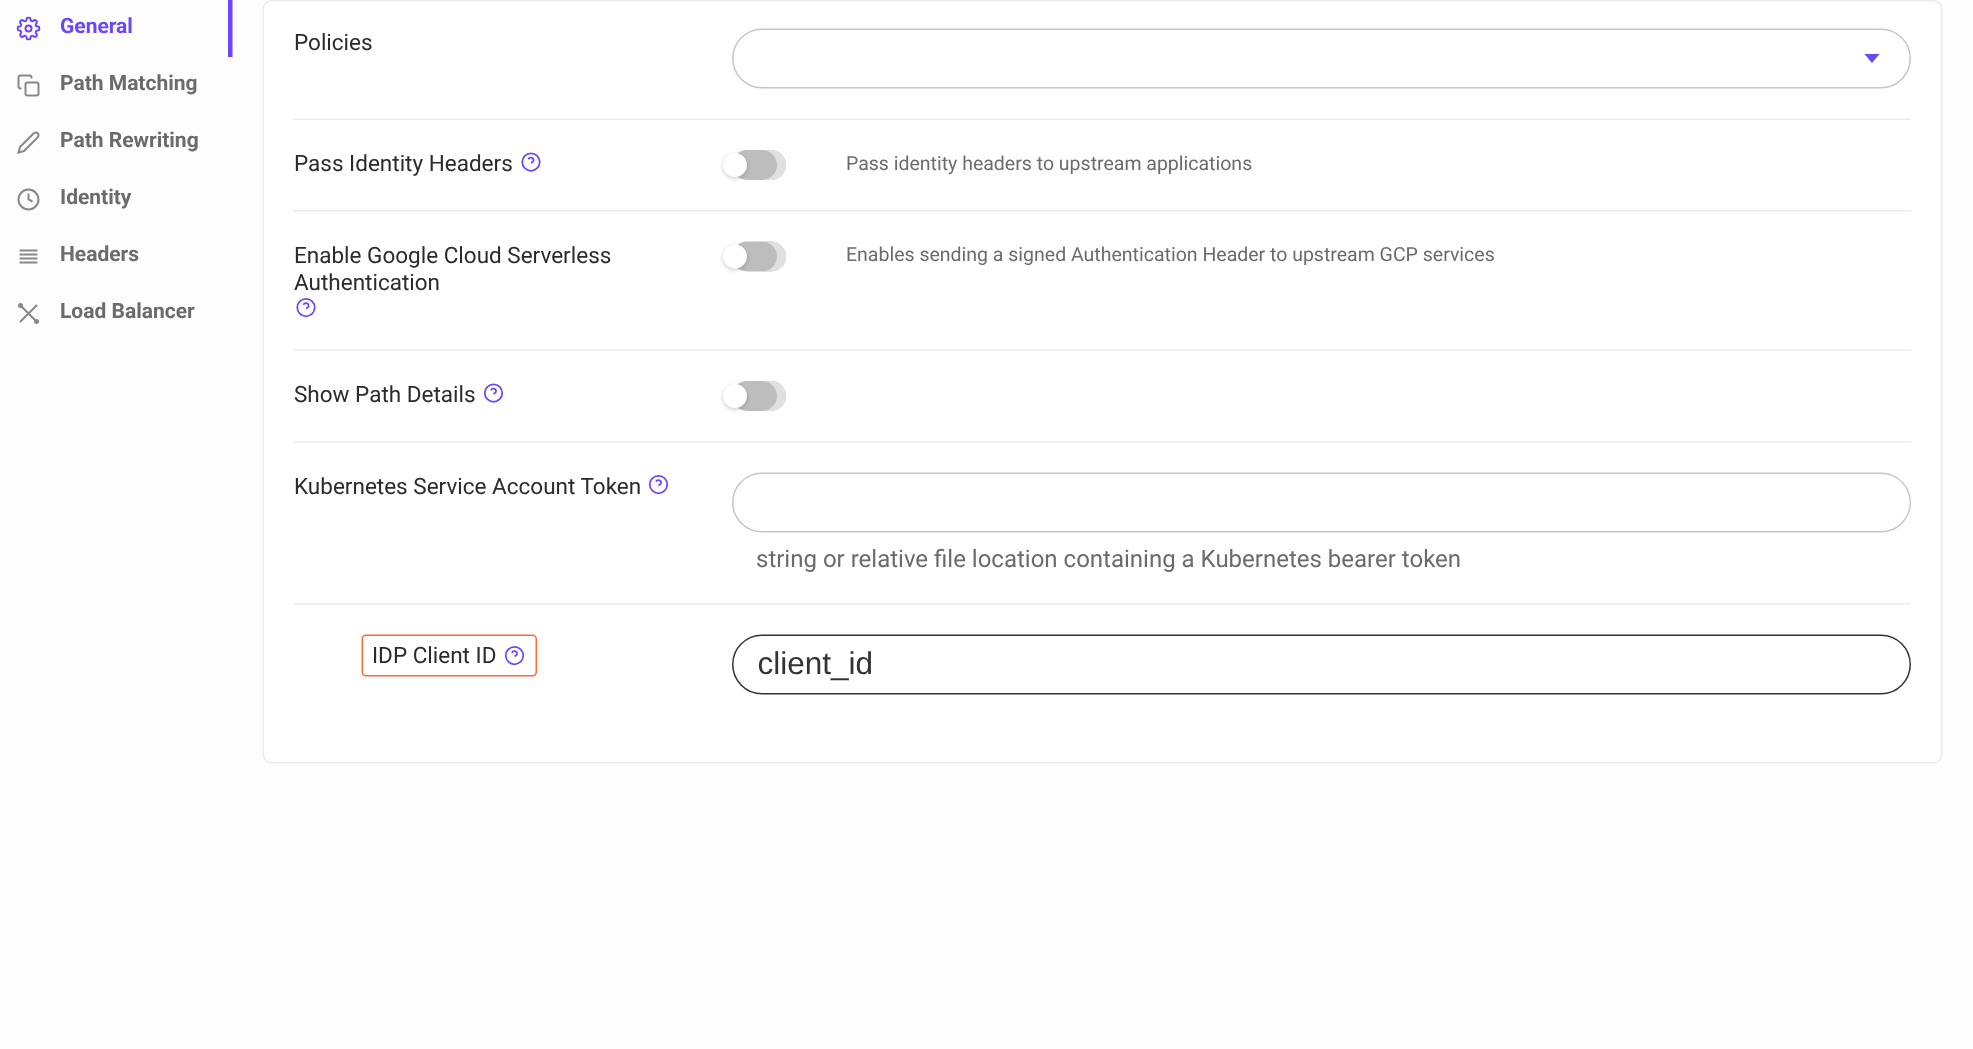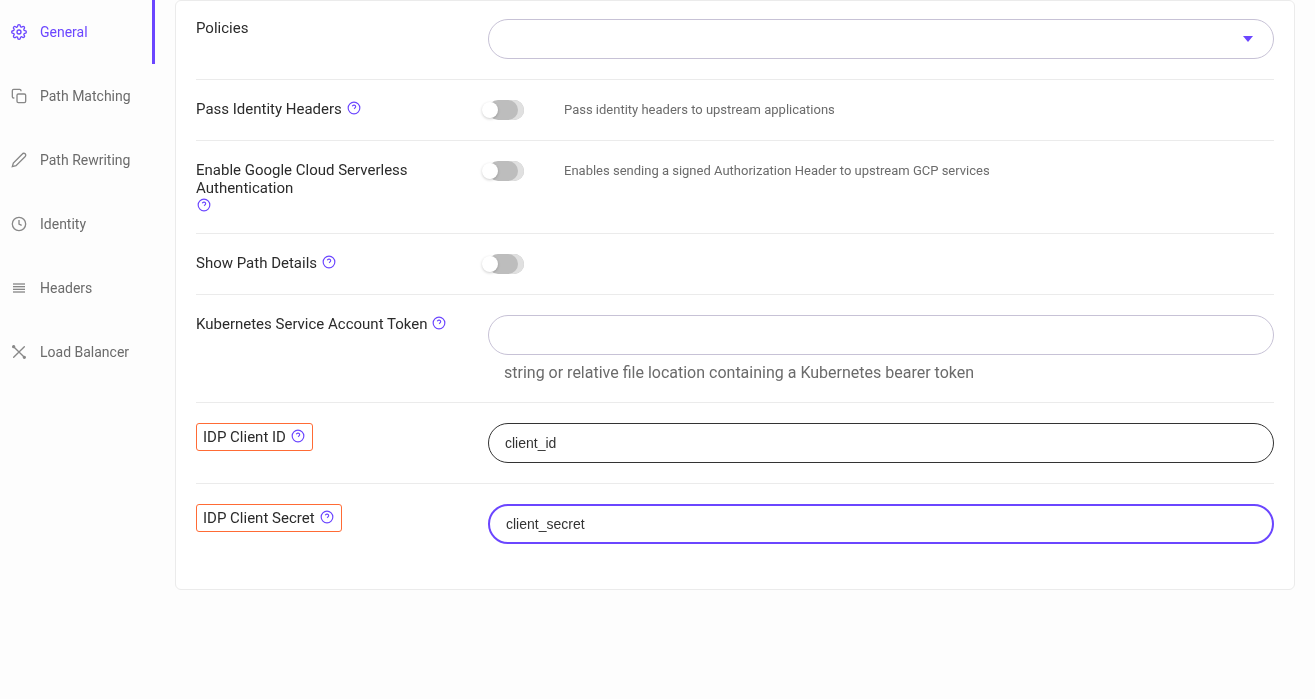--- a/index.html
+++ b/index.html
@@ -17,25 +17,25 @@
       display: flex;
       width: 1315px;
       height: 699px;
     }
     .sidebar {
       width: 155px;
       padding-top: 0;
     }
     .sidebar-item {
       display: flex;
-      align-items: center;
-      padding: 23px 10px;
+      padding: 10px 10px;
       cursor: pointer;
       color: #6b6b6b;
       position: relative;
+      font-weight: bold;
     }
     .sidebar-item.active {
       color: #6b46ff;
     }
     .sidebar-item.active::after {
       content: '';
       position: absolute;
       right: 0;
       top: 0;
       bottom: 0;
@@ -147,21 +147,21 @@
       font-size: 13px;
       color: #6b6b6b;
       padding-top: 2px;
     }
     .text-input {
       width: 100%;
       height: 40px;
       border: 1px solid #c7c2d6;
       border-radius: 20px;
       padding: 0 16px;
-      font-size: 14px;
+      font-size: 21px;
       color: #333;
       background: #fff;
       outline: none;
     }
     .text-input.active {
       border: 2px solid #6b46ff;
     }
     .text-input.bold-border {
       border: 1.5px solid #333;
     }
@@ -169,20 +169,22 @@
       font-size: 16px;
       color: #6b6b6b;
       margin-top: 8px;
       padding-left: 16px;
     }
     .label-highlight {
       border: 1.5px solid #ff6b35;
       border-radius: 3px;
       padding: 4px 6px;
       display: inline-flex;
+      align-items: center;
+      margin-left: 45px;
     }
     svg {
       display: block;
     }
   </style>
 </head>
 <body>
 
 <div class="container">
   <div class="sidebar">
@@ -286,21 +288,21 @@
           <span class="help-icon">
             <svg width="14" height="14" viewBox="0 0 24 24" fill="none" stroke="#6b46ff" stroke-width="2">
                 <circle cx="12" cy="12" r="10"></circle>
                 <path d="M9.09 9a3 3 0 0 1 5.83 1c0 2-3 3-3 3"></path>
                 <line x1="12" y1="17" x2="12.01" y2="17"></line>
               </svg>
           </span>
         </div>
         <div class="form-control toggle-row">
           <div class="toggle"></div>
-          <div class="toggle-description">Enables sending a signed Authorization Header to upstream GCP services</div>
+          <div class="toggle-description">Enables sending a signed Authentication Header to upstream GCP services</div>
         </div>
       </div>
 
       <div class="form-row">
         <div class="form-label">
           <span class="form-label-text">Show Path Details</span>
           <span class="help-icon">
             <svg width="14" height="14" viewBox="0 0 24 24" fill="none" stroke="#6b46ff" stroke-width="2">
                 <circle cx="12" cy="12" r="10"></circle>
                 <path d="M9.09 9a3 3 0 0 1 5.83 1c0 2-3 3-3 3"></path>
@@ -341,33 +343,16 @@
                   <line x1="12" y1="17" x2="12.01" y2="17"></line>
                 </svg>
             </span>
           </span>
         </div>
         <div class="form-control">
           <input type="text" class="text-input bold-border" value="client_id" style="">
         </div>
       </div>
 
-      <div class="form-row">
-        <div class="form-label">
-          <span class="label-highlight">
-            <span class="form-label-text">IDP Client Secret</span>
-            <span class="help-icon">
-              <svg width="14" height="14" viewBox="0 0 24 24" fill="none" stroke="#6b46ff" stroke-width="2">
-                  <circle cx="12" cy="12" r="10"></circle>
-                  <path d="M9.09 9a3 3 0 0 1 5.83 1c0 2-3 3-3 3"></path>
-                  <line x1="12" y1="17" x2="12.01" y2="17"></line>
-                </svg>
-            </span>
-          </span>
-        </div>
-        <div class="form-control">
-          <input type="text" class="text-input active" value="client_secret" style="">
-        </div>
-      </div>
 
     </div>
   </div>
 </div>
 
 </body></html>

